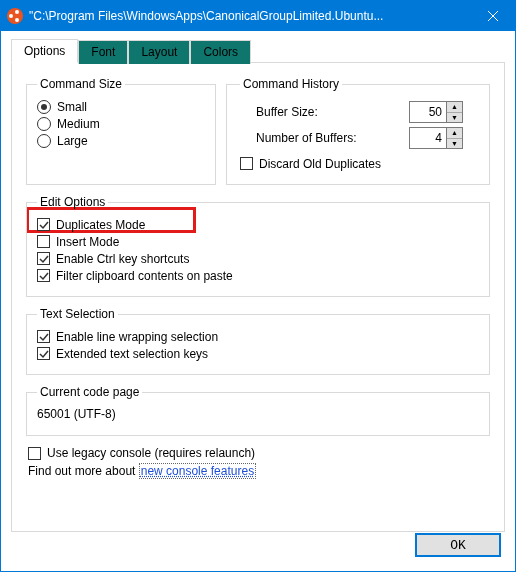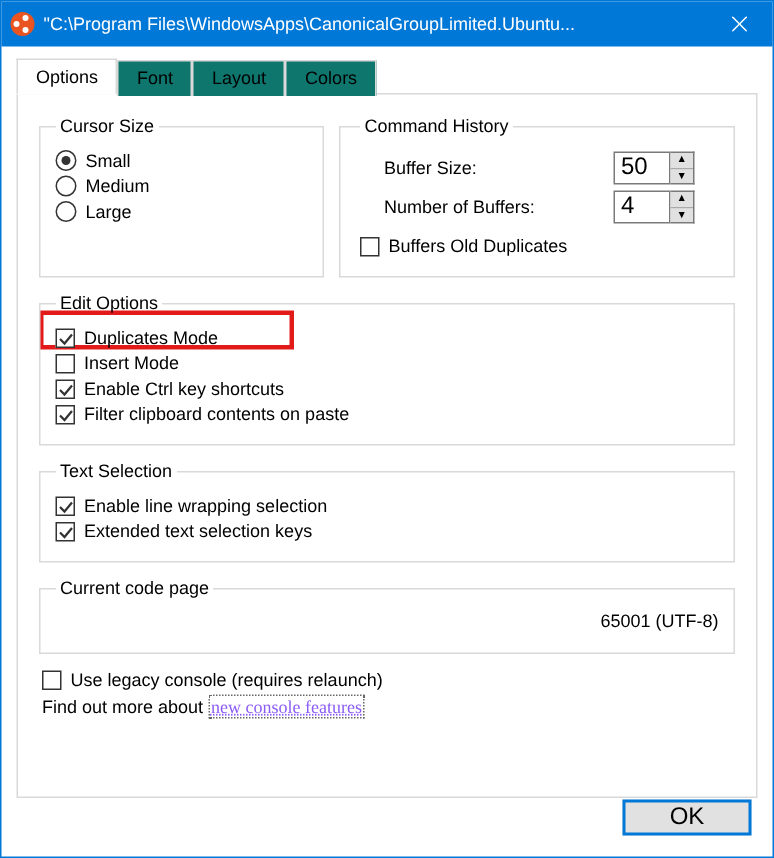--- a/index.html
+++ b/index.html
@@ -85,21 +85,21 @@
   }
   legend {
     font-size: 12px;
     padding: 0 3px;
   }
 
   .cursor-box { flex: 0 0 190px; }
   .history-box { flex: 1 1 auto; padding-left: 13px; }
 
   .radio-row, .check-row {
-    display: flex; align-items: flex-end;
+    display: flex; align-items: flex-start;
     margin: 3px 0;
   }
   .radio {
     width: 14px; height: 14px;
     border: 1px solid #333;
     border-radius: 50%;
     margin-right: 6px;
     display: inline-flex; align-items: center; justify-content: center;
     background: #fff;
   }
@@ -118,68 +118,68 @@
   .check svg { display: none; }
 
   .hist-row {
     display: flex; align-items: center; justify-content: space-between;
     margin: 4px 16px;
   }
   .spinner {
     display: flex; align-items: stretch; height: 22px;
   }
   .spinner input {
-    width: 38px; border: 1px solid #7a7a7a; font-size: 16px;
-    padding: 2px 4px; text-align: left; font-family: inherit;
+    width: 38px; border: 1px solid #7a7a7a; font-size: 12px;
+    padding: 2px 4px; text-align: right; font-family: inherit;
     outline: none;
   }
   .spin-btns {
     display: flex; flex-direction: column;
     border: 1px solid #7a7a7a; border-left: none; width: 16px;
   }
   .spin-btns div {
     flex: 1; display: flex; align-items: center; justify-content: center;
     background: #e1e1e1; font-size: 7px; line-height: 1;
   }
   .spin-btns div:first-child { border-bottom: 1px solid #aaa; }
 
   .edit-box { display: block; }
   .text-sel-box {}
   .codepage-box {}
-  .codepage-box .cp-val { padding: 2px 0 4px 0; text-align: right; }
+  .codepage-box .cp-val { padding: 2px 0 4px 0; }
 
   .highlight {
     position: absolute;
     border: 3px solid #e21a1a;
     pointer-events: none;
   }
   .highlight.h1 { left: 25px; top: 206px; width: 170px; height: 26px; }
 
   .bottom {
     margin-top: 4px;
     padding: 0 2px;
   }
   .legacy-row { display: flex; align-items: center; margin-bottom: 4px; }
   .link-line { margin-top: 4px; }
   .link {
-    color: #8b5cf6; text-decoration: underline dotted;
-    border: 1px dotted #666; padding: 0 1px; font-family: Liberation Serif, serif;
+    color: #1d4ed8; text-decoration: underline dotted;
+    border: 1px dotted #666; padding: 0 1px;
   }
 
   .dlg-buttons {
     position: absolute;
     right: 14px; bottom: 14px;
     display: flex; gap: 8px;
   }
   .btn {
     min-width: 86px; height: 24px;
     border: 1px solid #adadad;
     background: #e1e1e1;
     display: flex; align-items: center; justify-content: center;
-    font-size: 16px; font-family: Liberation Sans, sans-serif;
+    font-size: 13px; font-family: Liberation Mono, monospace;
     padding: 0 10px;
   }
   .btn.default { border: 2px solid #0078d7; background: #e1e1e1; }
 
   .outer {
     border: 1px solid #0078d7;
     width: 516px; height: 572px;
     position: relative;
   }
 </style>
@@ -209,21 +209,21 @@
       <div class="tab active">Options</div>
       <div class="tab">Font</div>
       <div class="tab">Layout</div>
       <div class="tab">Colors</div>
     </div>
 
     <div class="panel" style="height:470px;">
 
       <div class="row1">
         <fieldset class="cursor-box">
-          <legend>Cursor Size</legend>
+          <legend>Command Size</legend>
           <div class="radio-row">
             <span class="radio checked"></span>
             <span>Small</span>
           </div>
           <div class="radio-row">
             <span class="radio"></span>
             <span>Medium</span>
           </div>
           <div class="radio-row">
             <span class="radio"></span>
@@ -248,21 +248,21 @@
             <span class="spinner">
               <input value="4" style="">
               <span class="spin-btns">
                 <div>▲</div>
                 <div>▼</div>
               </span>
             </span>
           </div>
           <div class="check-row" style="margin-top:8px;">
             <span class="check"></span>
-            <span>Buffers Old Duplicates</span>
+            <span>Discard Old Duplicates</span>
           </div>
         </fieldset>
       </div>
 
       <fieldset class="edit-box">
         <legend>Edit Options</legend>
         <div class="check-row">
           <span class="check checked">
               <svg width="10" height="10" viewBox="0 0 10 10">
                 <polyline points="1,5 4,8 9,2" fill="none" stroke="#333" stroke-width="1.5"></polyline>

